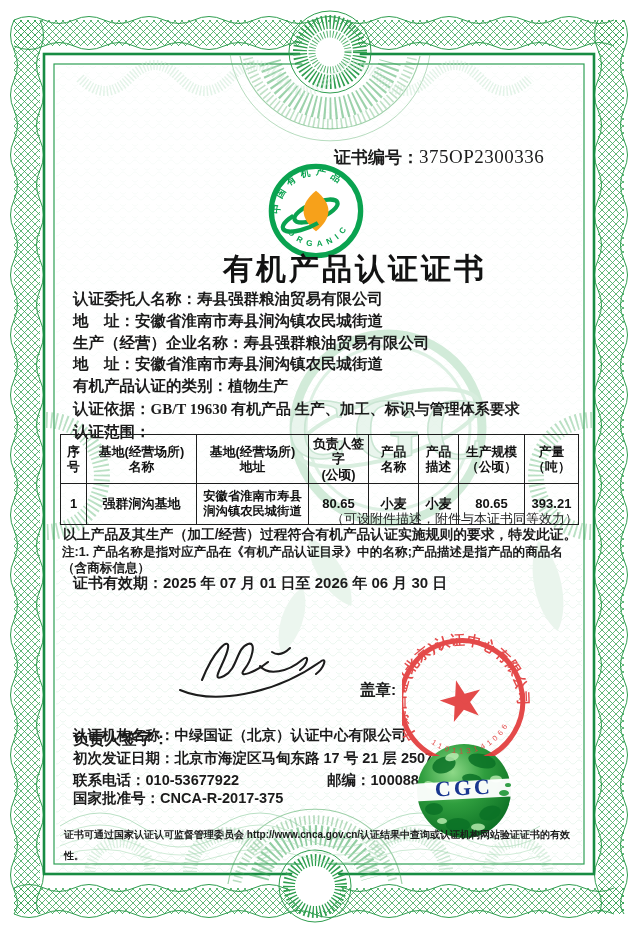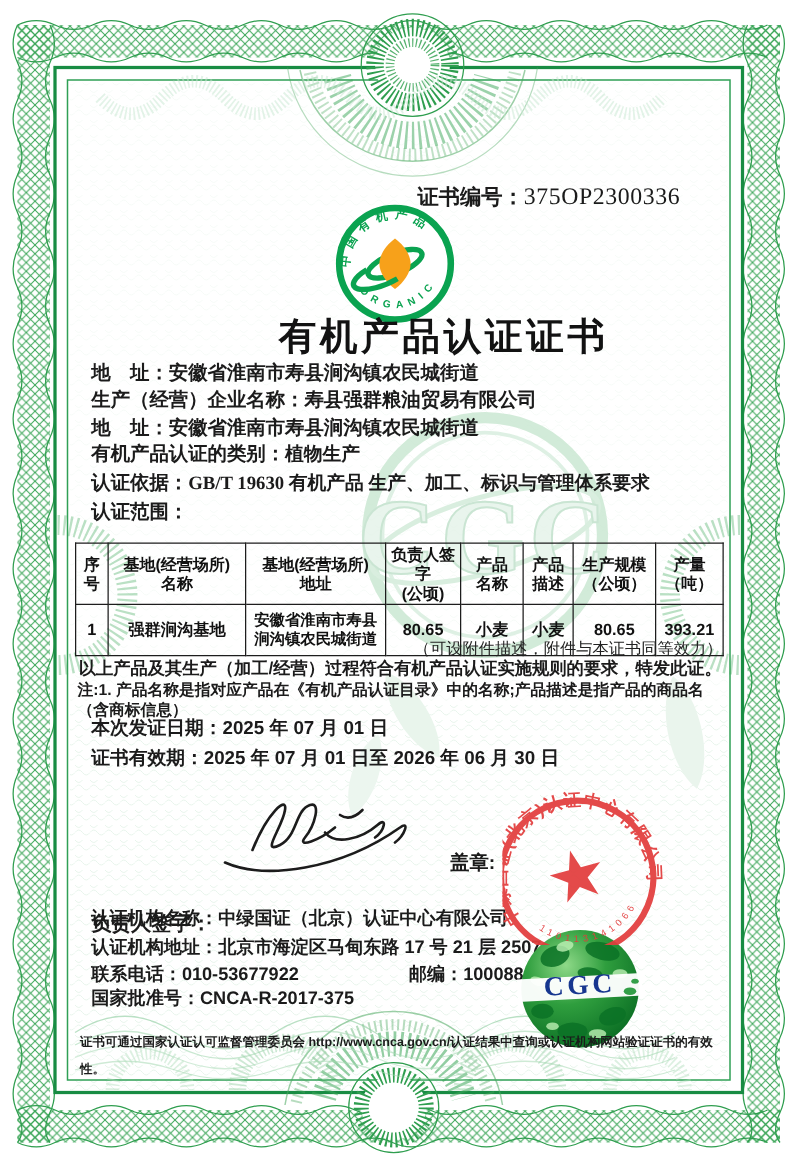--- a/index.html
+++ b/index.html
@@ -137,20 +137,21 @@
     <g>
       <ellipse rx="24" ry="8.5" transform="rotate(-22)" fill="none" stroke="#0aa350" stroke-width="4.5"></ellipse>
       <path d="M0,-21 C8,-15 13,-7 13,0 C13,7 8,15 0,21 C-8,15 -13,7 -13,0 C-13,-7 -8,-15 0,-21 Z" fill="#f7a11a"></path>
       <path d="M-23.5,5 A24,8.5 -22 0,0 2,12.5" fill="none" stroke="#0aa350" stroke-width="4.5"></path>
     </g>
   </svg>
 
   <div class="abs" id="title">有机产品认证证书</div>
 
   <div class="abs" id="info">
+    <div><span>认证委托人名称：</span><span>寿县强群粮油贸易有限公司</span></div>
     <div><span>地　址：</span><span>安徽省淮南市寿县涧沟镇农民城街道</span></div>
     <div><span>生产（经营）企业名称：</span><span>寿县强群粮油贸易有限公司</span></div>
     <div><span>地　址：</span><span>安徽省淮南市寿县涧沟镇农民城街道</span></div>
     <div><span>有机产品认证的类别：</span><span class="val kai">植物生产</span></div>
     <div><span>认证依据：</span><span class="val kai">GB/T 19630 有机产品 生产、加工、标识与管理体系要求</span></div>
     <div><span>认证范围：</span></div>
   </div>
 
   <table id="scope-table">
     <colgroup>
@@ -195,21 +196,20 @@
         <td>393.21</td>
       </tr>
     </tbody>
   </table>
 
   <div class="abs" id="statement">以上产品及其生产（加工/经营）过程符合有机产品认证实施规则的要求，特发此证。</div>
   <div class="abs" id="attach-note">（可设附件描述，附件与本证书同等效力）</div>
   <div class="abs" id="note">注:1. 产品名称是指对应产品在《有机产品认证目录》中的名称;产品描述是指产品的商品名（含商标信息）</div>
 
   <div class="abs" id="dates">
-    <div><span>本次发证日期：</span><span>2025 年 07 月 01 日</span></div>
     <div><span>证书有效期：</span><span>2025 年 07 月 01 日至 2026 年 06 月 30 日</span></div>
   </div>
 
   <div class="abs" id="signer-label">负责人签字：</div>
   <svg id="sig-art" width="165" height="78" viewBox="0 0 165 78">
     <g fill="none" stroke="#1c1c1c" stroke-width="2.1" stroke-linecap="round">
       <path d="M30,48 C42,18 58,4 56,16 C54,30 36,52 52,44 C66,37 64,16 76,12 C85,9 80,28 72,38 C65,47 84,40 96,30"></path>
       <path d="M88,34 C96,44 116,40 130,28 C138,21 136,32 128,38"></path>
       <path d="M8,58 C40,72 100,64 148,30 C156,24 152,36 144,42"></path>
       <path d="M100,20 C106,24 112,22 118,16"></path>
@@ -235,21 +235,21 @@
           <text font-size="7.5" fill="#e23d3d" letter-spacing="3.6">
             <textPath href="#sealNumArc" startOffset="8">110113141066</textPath>
           </text>
         </g>
       </g>
     </g>
   </svg>
 
   <div class="abs" id="org-block">
     <div><span>认证机构名称：</span><span>中绿国证（北京）认证中心有限公司</span></div>
-    <div><span>认证机构地址：</span><span>北京市海淀区马甸东路 17 号 21 层 2507</span></div>
+    <div><span>初次发证日期：</span><span>北京市海淀区马甸东路 17 号 21 层 2507</span></div>
     <div><span>联系电话：</span><span>010-53677922</span><span class="post"><span>邮编：</span><span>100088</span></span></div>
   </div>
   <div class="abs" id="approval">
     <span>国家批准号：</span><span>CNCA-R-2017-375</span>
   </div>
 
   <svg id="cgc-art" width="102" height="102" viewBox="-51 -51 102 102">
     <circle r="47" fill="url(#globeG)"></circle>
     <g fill="#0b7226" opacity=".85">
       <ellipse cx="-20" cy="-26" rx="12" ry="8" transform="rotate(-20 -20 -26)"></ellipse>

